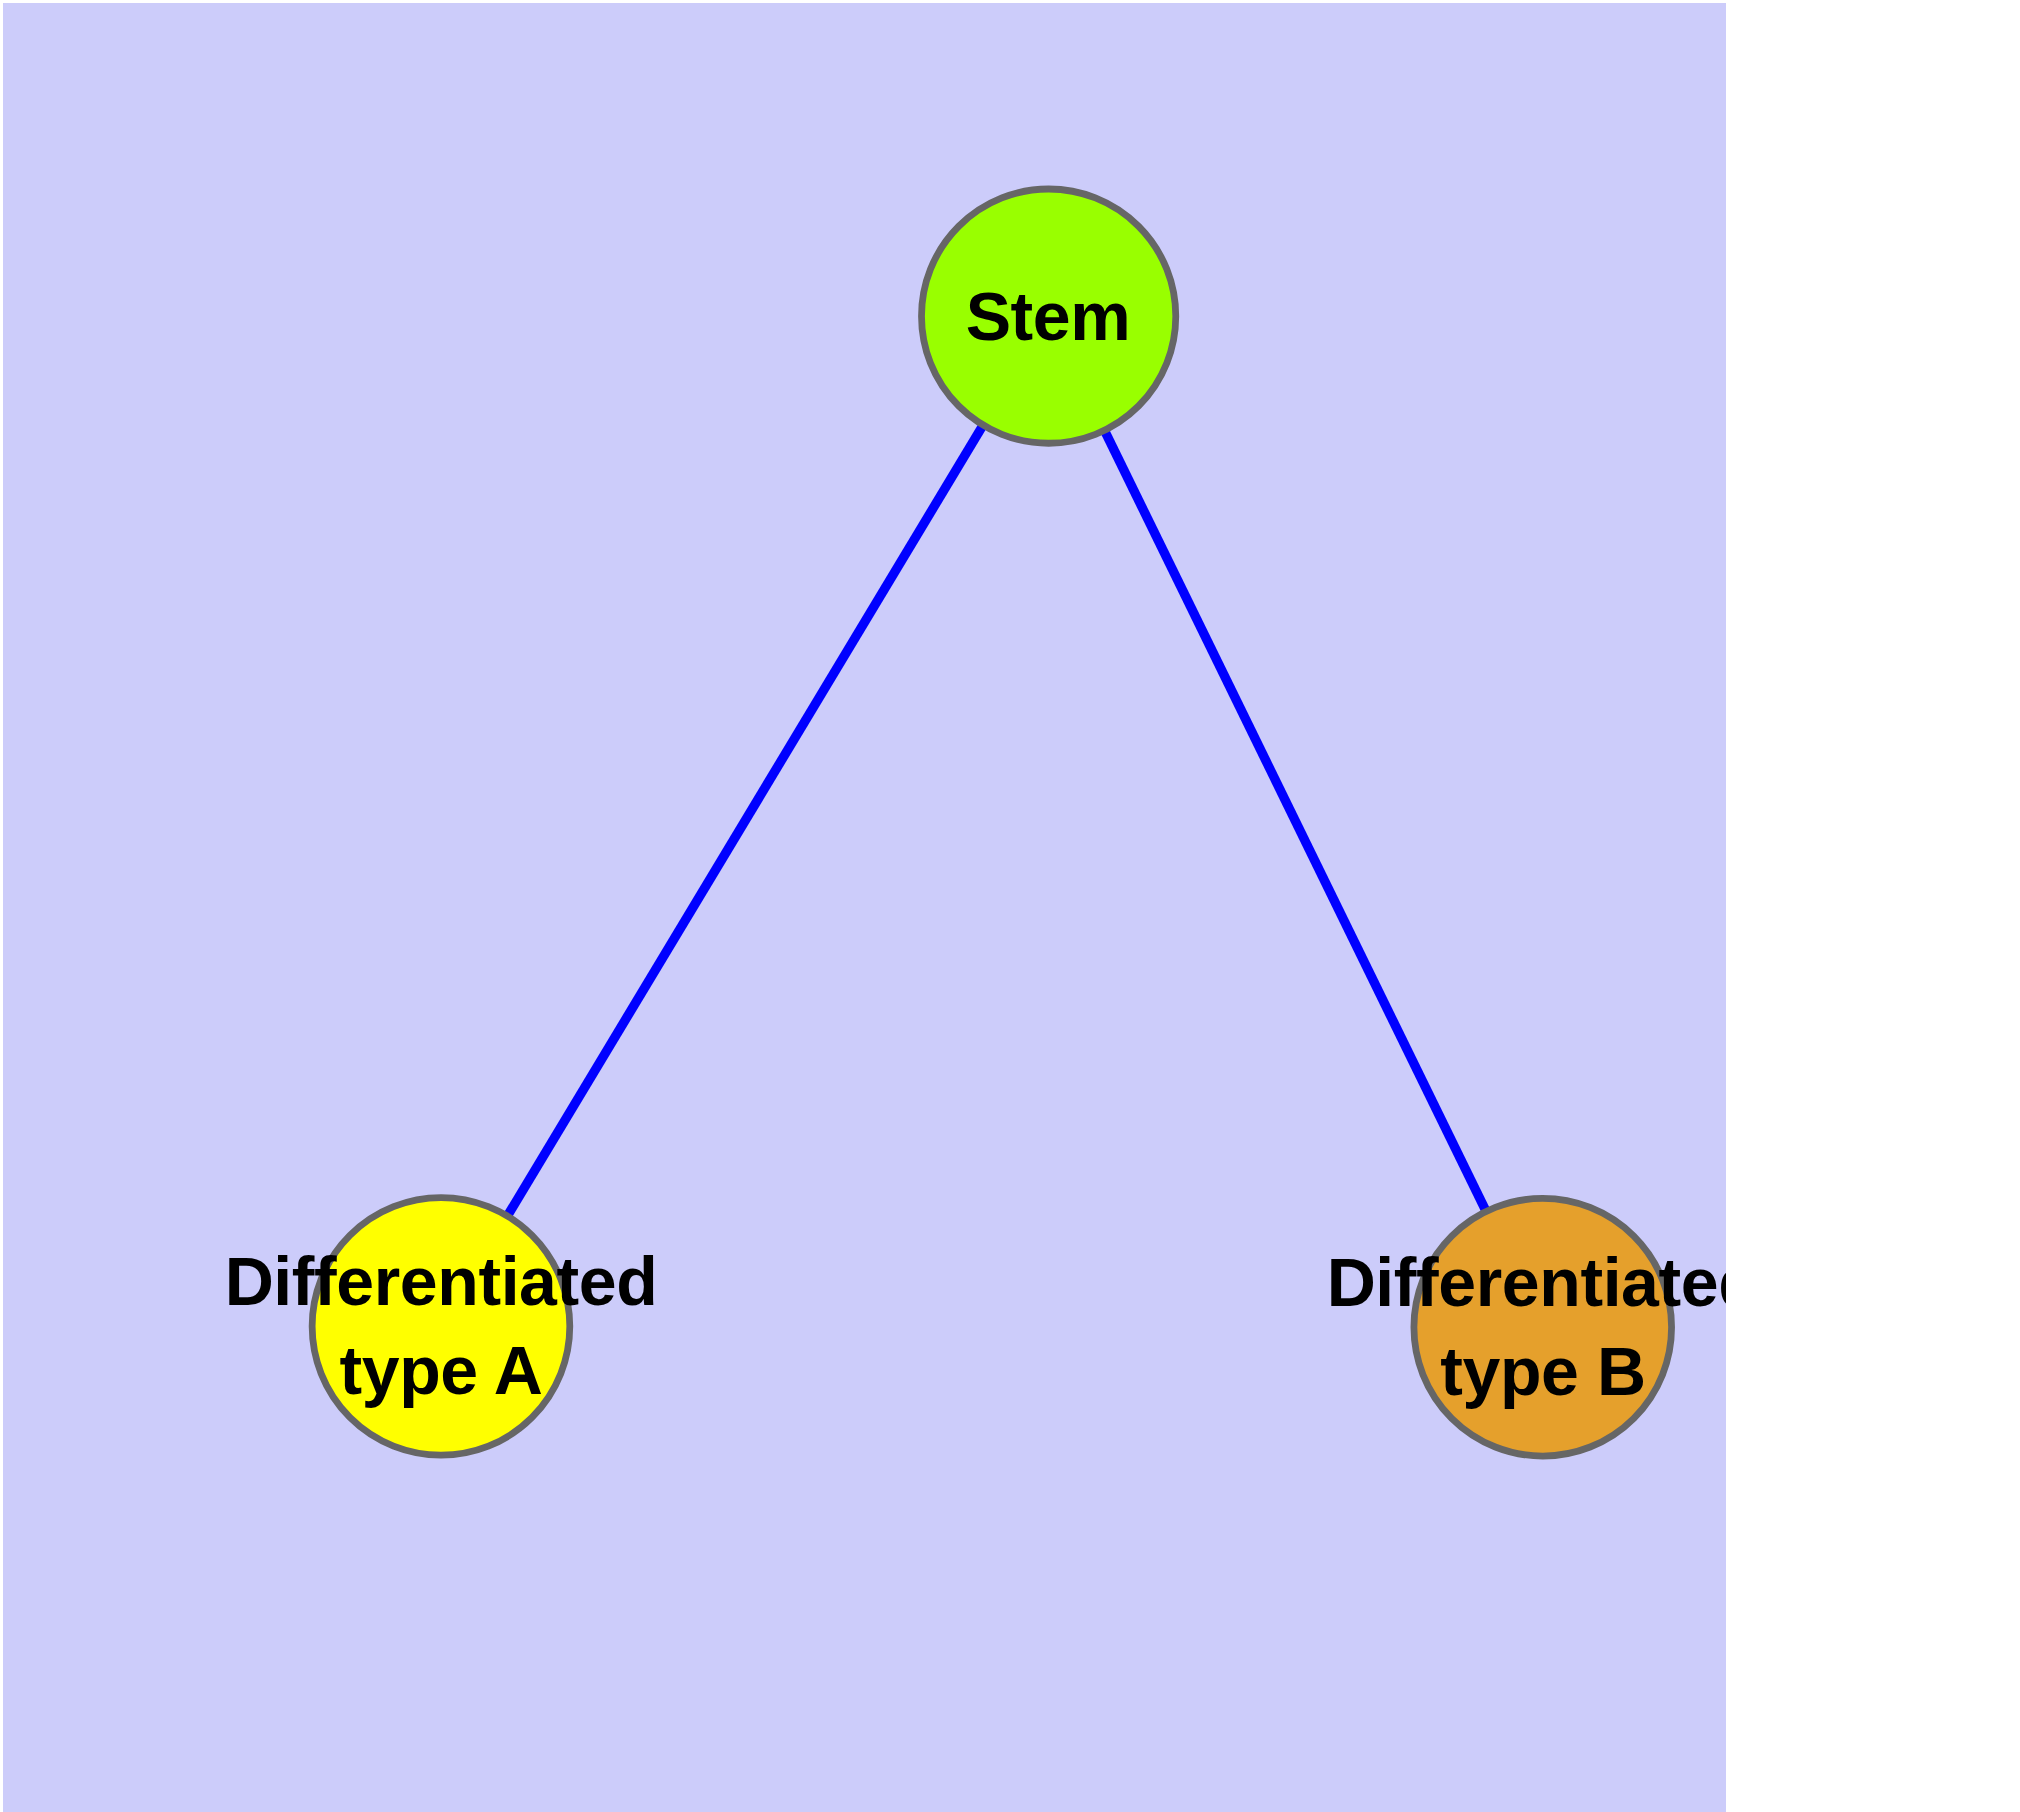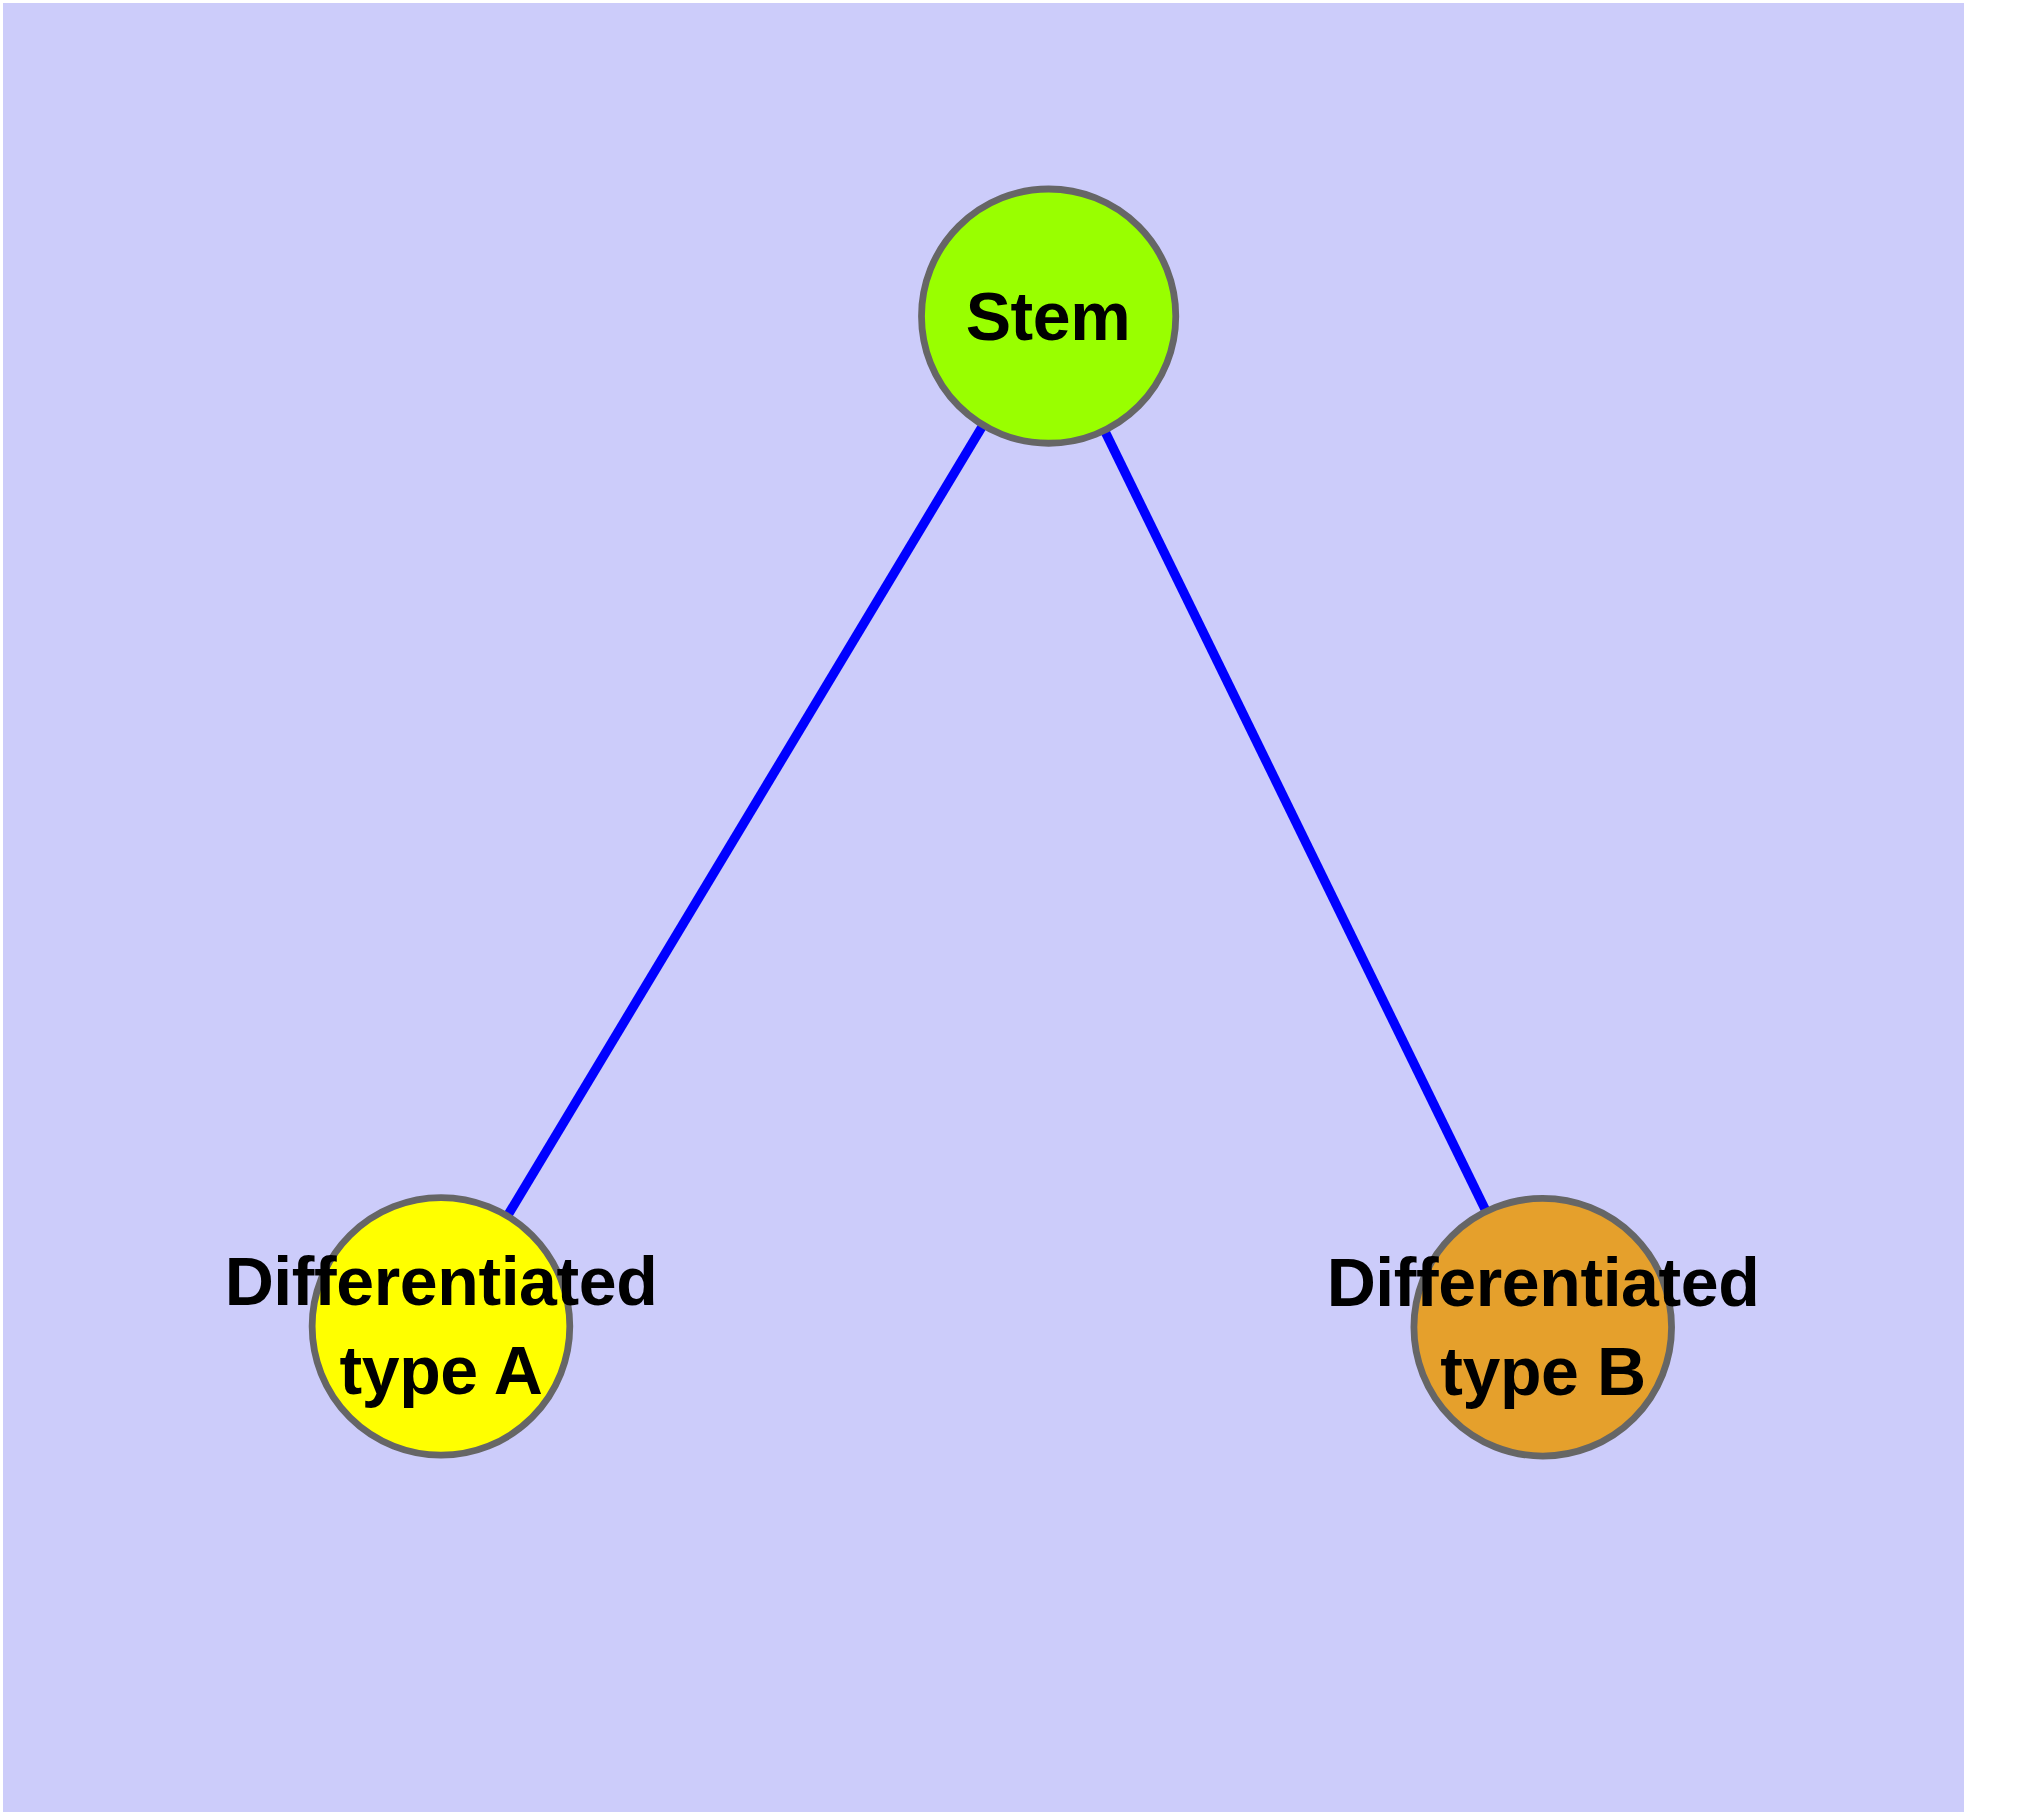--- a/index.html
+++ b/index.html
@@ -3,21 +3,21 @@
 <meta charset="utf-8">
 <title>Cell Differentiation Graph</title>
 <style>
   html, body {
     margin: 0;
     padding: 0;
     background: #ffffff;
   }
   #canvas {
     position: relative;
-    width: 1964px;
+    width: 1726px;
     height: 1812px;
     background: #ffffff;
     overflow: hidden;
     font-family: "Liberation Sans", sans-serif;
   }
   #plot-area {
     position: absolute;
     left: 3.4px;
     top: 3.4px;
     width: 2017px;

